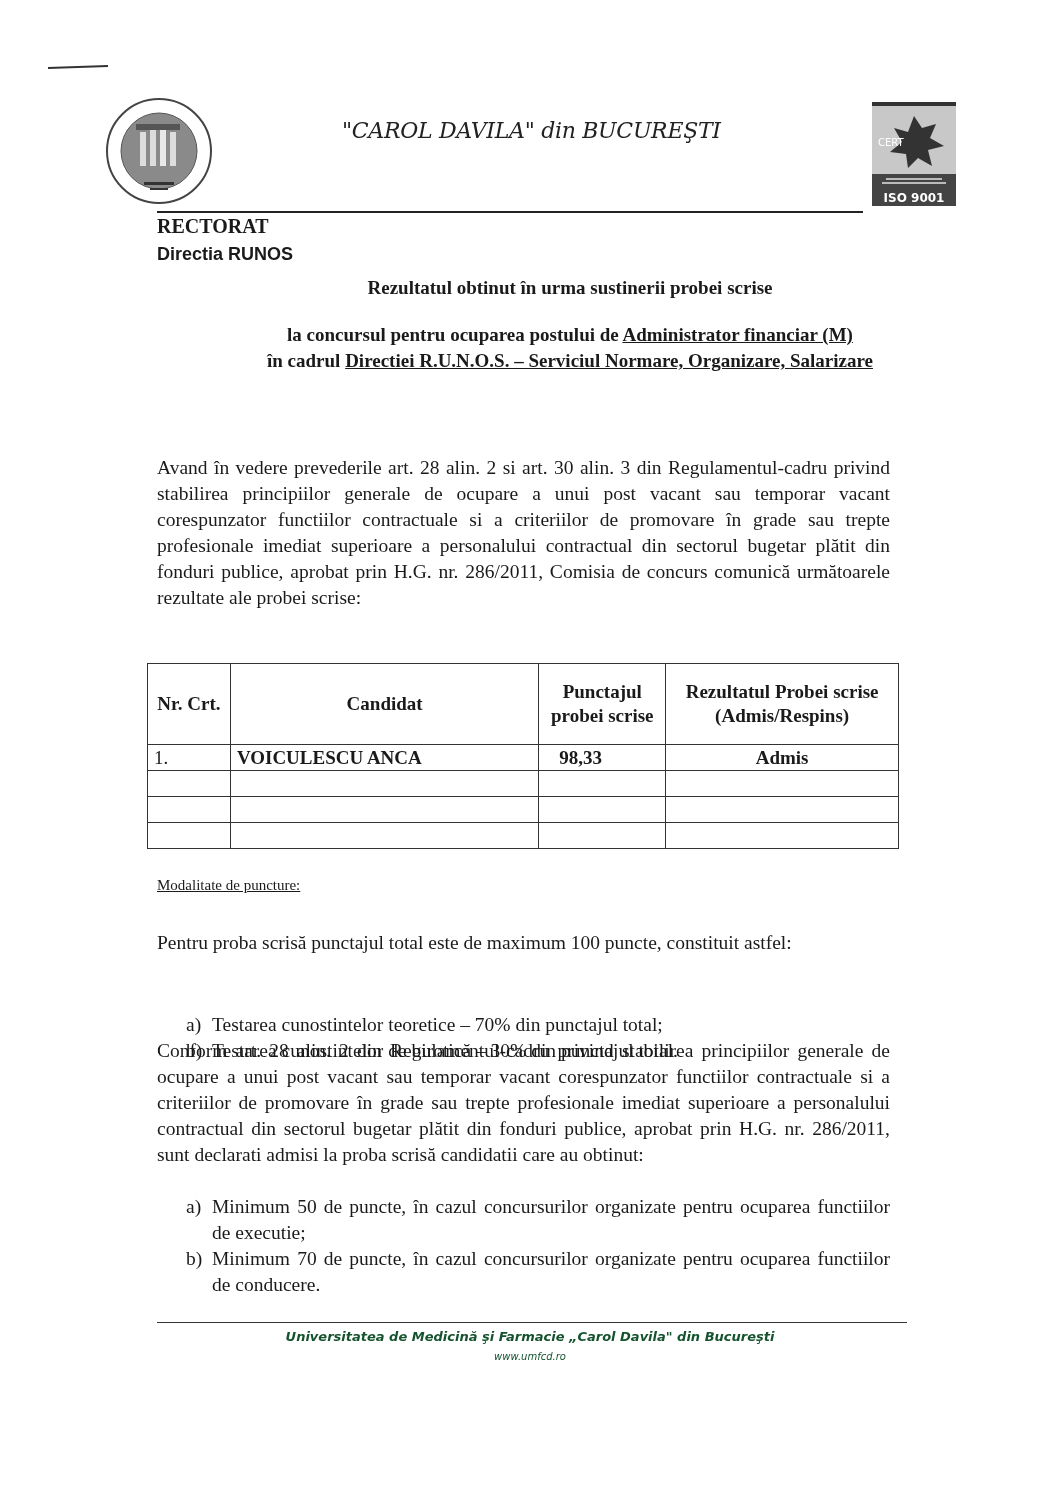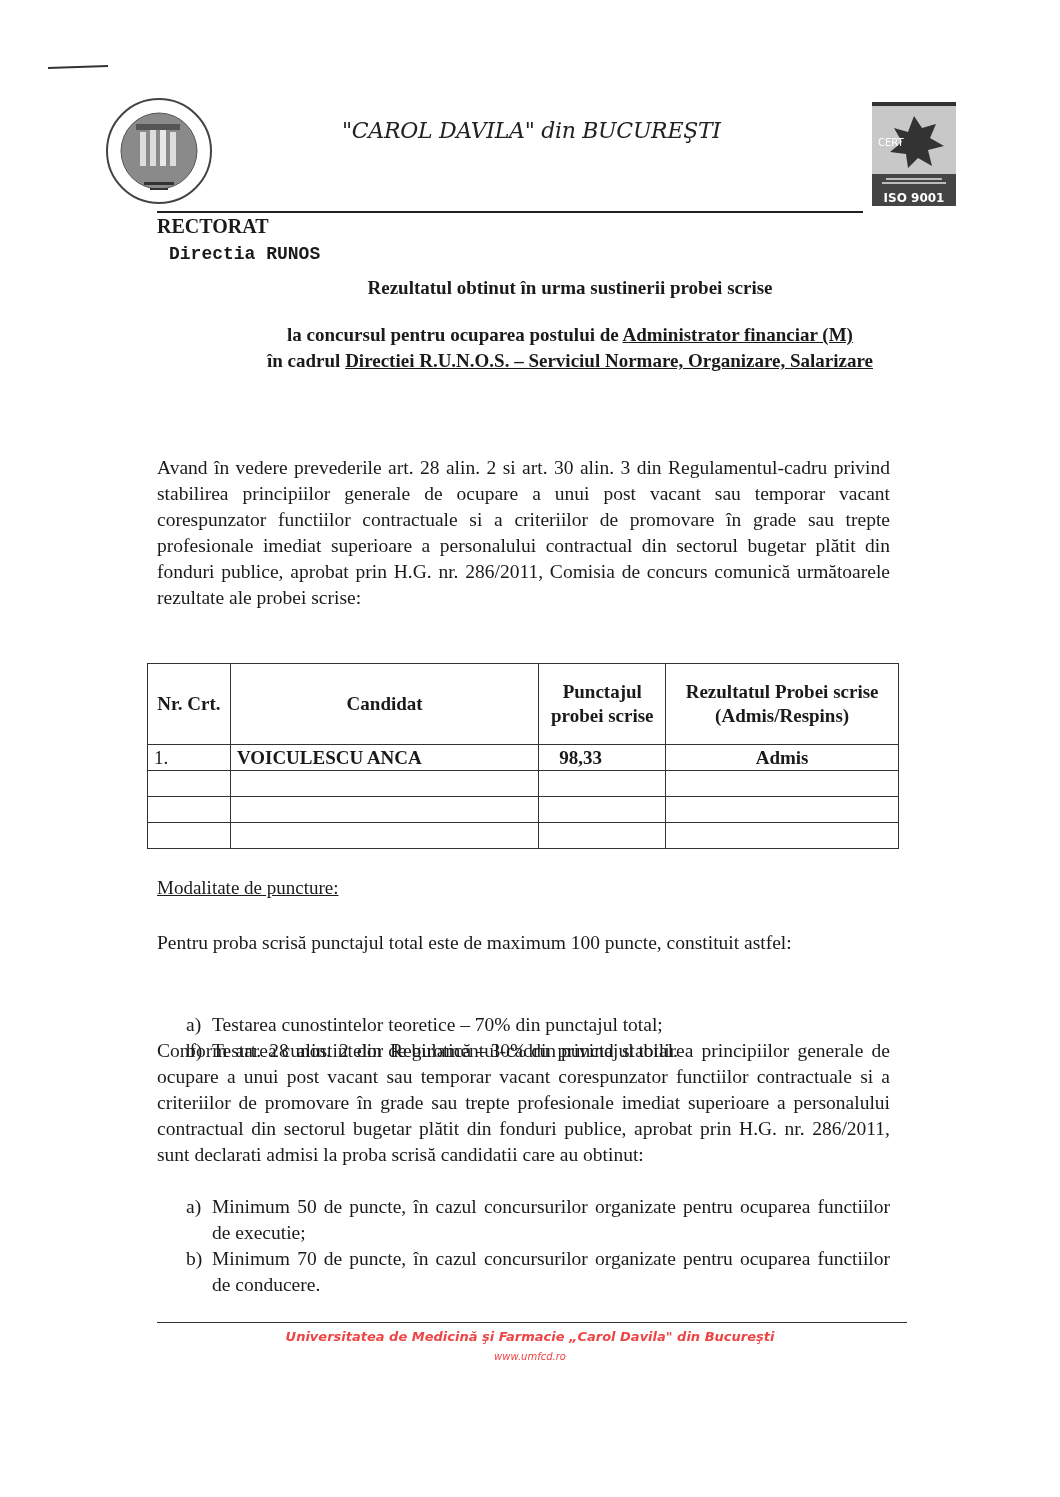--- a/index.html
+++ b/index.html
@@ -4,44 +4,44 @@
 <style>
   html, body { margin: 0; padding: 0; background: #ffffff; }
   body { width: 1060px; height: 1497px; position: relative; overflow: hidden; color: #1a1a1a; }
   .scan-mark { position: absolute; left: 48px; top: 66px; width: 60px; height: 2px; background: #333; transform: rotate(-2deg); }
   .logo-left { position: absolute; left: 104px; top: 96px; width: 110px; height: 110px; }
   .logo-right { position: absolute; left: 872px; top: 102px; width: 84px; height: 104px; border-radius: 13px; }
   .uni-title { position: absolute; left: 330px; top: 116px; font-family: "DejaVu Serif", serif; font-style: italic; font-size: 22px; line-height: 30px; color: #222; letter-spacing: -0.3px; }
   .uni-title .l2 { padding-left: 12px; }
   .header-rule { position: absolute; left: 157px; top: 211px; width: 706px; height: 2px; background: #222; }
   .rectorat { position: absolute; left: 157px; top: 214px; font-family: "Liberation Serif", serif; font-weight: bold; font-size: 20px; line-height: 24px; }
-  .directia { position: absolute; left: 157px; top: 243px; font-family: Liberation Mono, monospace; font-weight: bold; font-size: 18px; line-height: 22px; margin-left: 12px; }
+  .directia { position: absolute; left: 157px; top: 243px; font-family: Liberation Sans, sans-serif; font-weight: bold; font-size: 18px; line-height: 22px; }
   .heading { position: absolute; left: 0; width: 1060px; text-align: center; font-family: "Liberation Serif", serif; font-weight: bold; font-size: 19px; line-height: 26px; }
   .h1 { top: 275px; left: 40px; }
   .h2 { top: 322px; left: 40px; }
   .u { text-decoration: underline; }
   .para { position: absolute; left: 157px; width: 733px; font-family: "Liberation Serif", serif; font-size: 19.5px; line-height: 26px; text-align: justify; }
   .p1 { top: 455px; }
   table.results { position: absolute; left: 147px; top: 663px; width: 752px; border-collapse: collapse; font-family: "Liberation Serif", serif; font-size: 19px; }
   table.results th, table.results td { border: 1.5px solid #333; padding: 0 6px; }
   table.results th { font-weight: bold; line-height: 24px; height: 80px; text-align: center; vertical-align: middle; }
   table.results td { height: 25px; line-height: 24px; }
   .c1 { width: 70px; } .c2 { width: 296px; } .c3 { width: 114px; } .c4 { width: 220px; }
   .bold { font-weight: bold; }
-  .modal { position: absolute; left: 157px; top: 877px; font-family: "Liberation Serif", serif; font-size: 19px; text-decoration: underline; }
+  .modal { position: absolute; left: 157px; top: 877px; font-family: "Liberation Serif", serif; font-size: 15px; text-decoration: underline; }
   .p2 { top: 930px; }
   .list { position: absolute; left: 186px; width: 704px; font-family: "Liberation Serif", serif; font-size: 19.5px; line-height: 26px; }
   .list .item { display: flex; text-align: justify; }
   .list .lbl { width: 26px; flex: none; }
   .list .txt { flex: 1; }
   .l1 { top: 1012px; }
   .p3 { top: 1038px; }
   .l2 { top: 1194px; }
   .footer-rule { position: absolute; left: 157px; top: 1322px; width: 750px; height: 1px; background: #333; }
-  .footer { position: absolute; left: 150px; top: 1326px; width: 760px; text-align: center; font-family: "DejaVu Sans", sans-serif; font-style: italic; font-size: 13px; line-height: 22px; color: #ef4444; }
+  .footer { position: absolute; left: 150px; top: 1326px; width: 760px; text-align: center; font-family: "DejaVu Sans", sans-serif; font-style: italic; font-size: 13px; line-height: 22px; color: #14532d; }
   .footer .f1 { font-weight: bold; }
   .footer .f5 { font-size: 10px; line-height: 18px; }
 </style>
 </head>
 <body>
 
 <div class="scan-mark"></div>
 
 <div class="logo-left">
   <svg width="110" height="110" viewBox="0 0 110 110">

